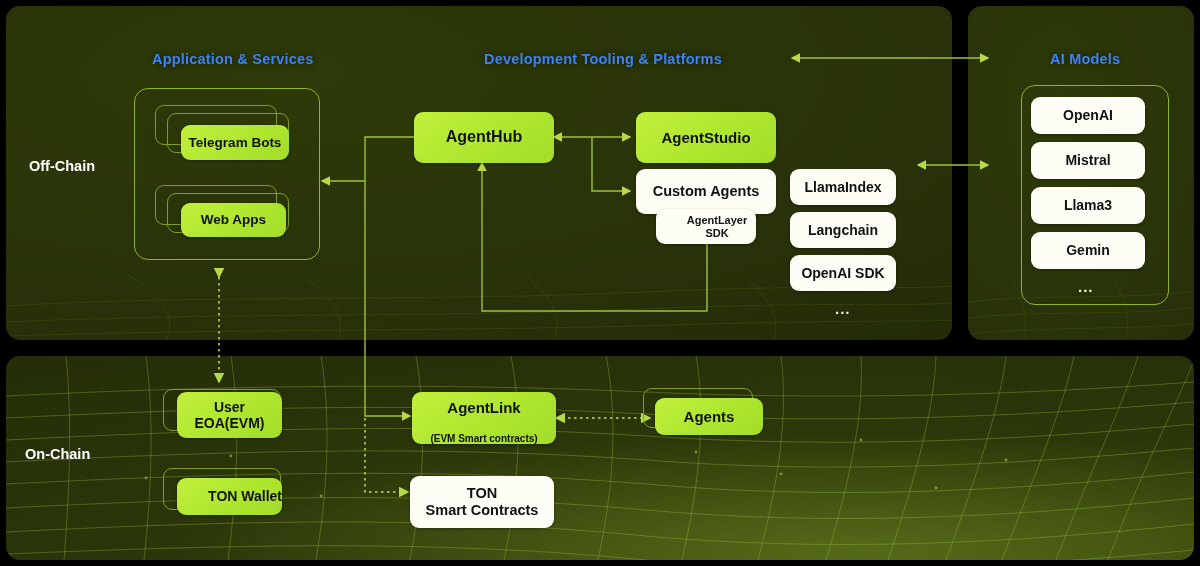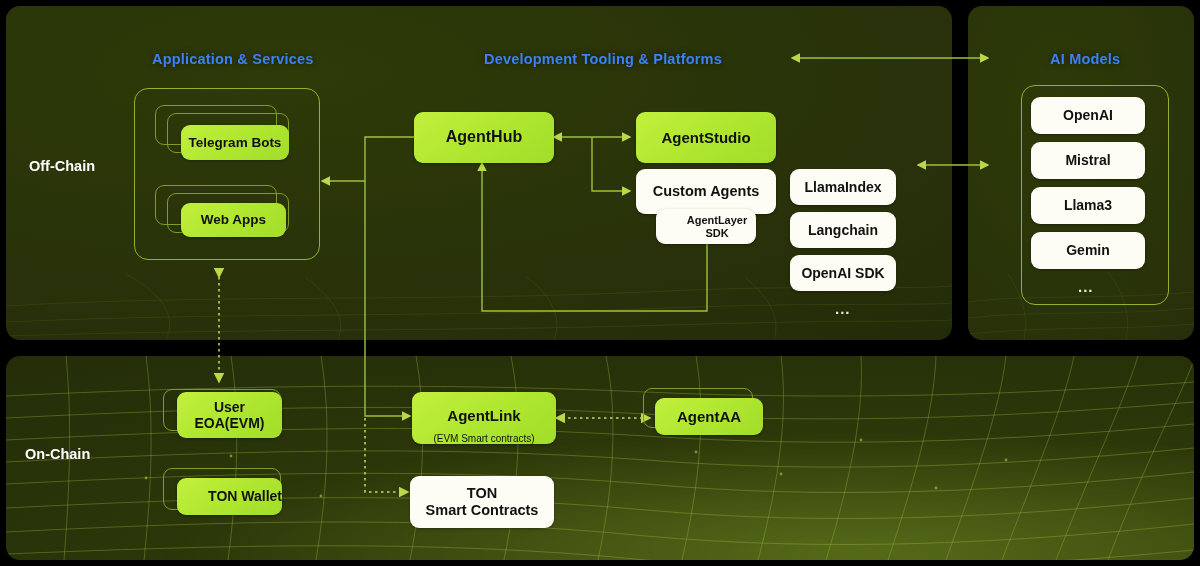--- a/index.html
+++ b/index.html
@@ -29,21 +29,21 @@
   
   .group-box{ position:absolute; border:1.4px solid #8fb42a; border-radius:14px; background:transparent; }
 
   
   .node{ position:absolute; border-radius:9px; display:flex; flex-direction:column;
     align-items:center; justify-content:center; text-align:center; color:#111;
     font-weight:bold; line-height:1.15; }
   .node.green{ background:linear-gradient(145deg,#c2f03c 0%,#aee62f 55%,#a3dd2a 100%);
     box-shadow:0 1px 3px rgba(0,0,0,.35); }
   .node.white{ background:#fdfdf6; box-shadow:0 1px 3px rgba(0,0,0,.35); }
-  .node .sub{ font-size:10px; font-weight:normal; margin-top:8px; }
+  .node .sub{ font-size:10px; font-weight:bold; margin-top:16px; }
 
   
   .ghost{ position:absolute; border:1.3px solid #7e9d26; border-radius:9px; background:transparent; }
 
   .ellipsis{ position:absolute; color:#e8efd6; font-size:15px; font-weight:bold; letter-spacing:1px; }
 
   svg.edges{ position:absolute; left:0; top:0; width:1200px; height:566px; overflow:visible; }
 </style>
 </head>
 <body>
@@ -239,21 +239,21 @@
     <span>TON Wallet</span>
   </div>
 
   <div class="node green" style="left:412px; top:392px; width:144px; height:52px; font-size:15px;justify-content:flex-end;">
     <span>AgentLink</span>
     <span class="sub">(EVM Smart contracts)</span>
   </div>
 
   <div class="ghost" style="left:643px; top:388px; width:110px; height:40px;"></div>
   <div class="node green" style="left:655px; top:398px; width:108px; height:37px; font-size:15px;">
-    <span>AgentAA</span>
+    <span>Agents</span>
   </div>
 
   <div class="node white" style="left:410px; top:476px; width:144px; height:52px; font-size:14.5px;">
     <span>TON</span>
     <span>Smart Contracts</span>
   </div>
 
 </div>
 
 </body></html>

